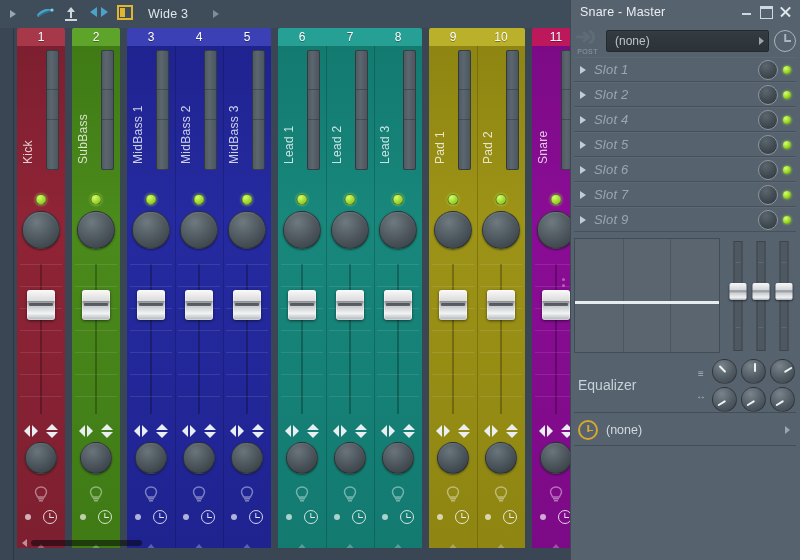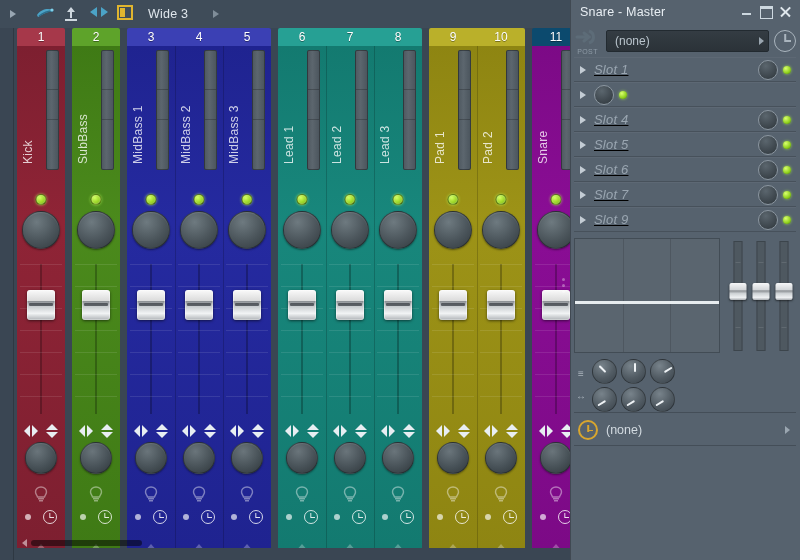--- a/index.html
+++ b/index.html
@@ -312,21 +312,21 @@
     border-top:4px solid transparent;border-bottom:4px solid transparent;
   }
   #post-clock {
     width: 22px; height: 22px; border-radius: 50%;
     border: 1.6px solid #aab5be; position: relative; flex: none;
   }
   #post-clock::before{content:"";position:absolute;left:50%;top:3px;width:1.6px;height:8px;background:#aab5be;transform:translateX(-50%);}
   #post-clock::after{content:"";position:absolute;left:50%;top:9px;width:6px;height:1.6px;background:#aab5be;}
 
   
-  #slots { margin: 0 4px; text-decoration: underline; }
+  #slots { margin: 0 4px; }
   .slot {
     height: 25px;
     display: flex; align-items: center;
     padding-left: 6px;
     position: relative;
     box-shadow: inset 0 -1px 0 rgba(0,0,0,.17), inset 0 1px 0 rgba(255,255,255,.045);
   }
   .slot.active { background: #5d6975; }
   .slot .exp {
     width: 0; height: 0; flex:none;
@@ -864,21 +864,21 @@
               </div>
               <div class="dotrow">
                 <span class="dot"></span>
                 <span class="clockico"></span>
               </div>
               <div class="tri-up"></div>
             </div>
           </div>
         </div>
         <div class="group">
-          <div class="group-head" style="background: #0c4a6e;">
+          <div class="group-head" style="background: #be185d;">
             <div class="hd-cell" style="width: 48px;">11</div>
           </div>
           <div class="group-body" style="background: rgb(124, 10, 134);">
             <div class="strip" style="width: 48px; background: linear-gradient(rgb(124, 10, 134) 0%, rgb(138, 13, 149) 35%, rgb(124, 10, 134) 100%);">
               <div class="vu"></div>
               <div class="strip-name">Snare</div>
               <div class="led"></div>
               <div class="knob-big"></div>
               <div class="fader-track"></div>
               <div class="fscale">
@@ -949,20 +949,21 @@
 
     <div id="slots">
         <div class="slot">
           <span class="exp"></span>
           <span class="nm">Slot 1</span>
           <span class="sknob"></span>
           <span class="sled"></span>
         </div>
         <div class="slot">
           <span class="exp"></span>
+          <span class="nm">Slot 2</span>
           <span class="sknob"></span>
           <span class="sled"></span>
         </div>
         <div class="slot">
           <span class="exp"></span>
           <span class="nm">Slot 4</span>
           <span class="sknob"></span>
           <span class="sled"></span>
         </div>
         <div class="slot">
@@ -1019,20 +1020,21 @@
               <div class="tick" style="top:20px"></div>
               <div class="tick" style="top:55px"></div>
               <div class="tick" style="top:85px"></div>
             </div>
           <div class="cap"></div>
         </div>
       </div>
     </div>
 
     <div id="eqctl">
+      <div class="eqlabel">Equalizer</div>
       <div id="eqknobs">
         <div class="col-ico">
           <span class="icn-small">≡</span>
           <span class="icn-small">↔</span>
         </div>
         <div class="grid">
           <div class="eqknob">
               <div class="ind" style="transform:rotate(-45deg)"></div>
             </div>
           <div class="eqknob">

